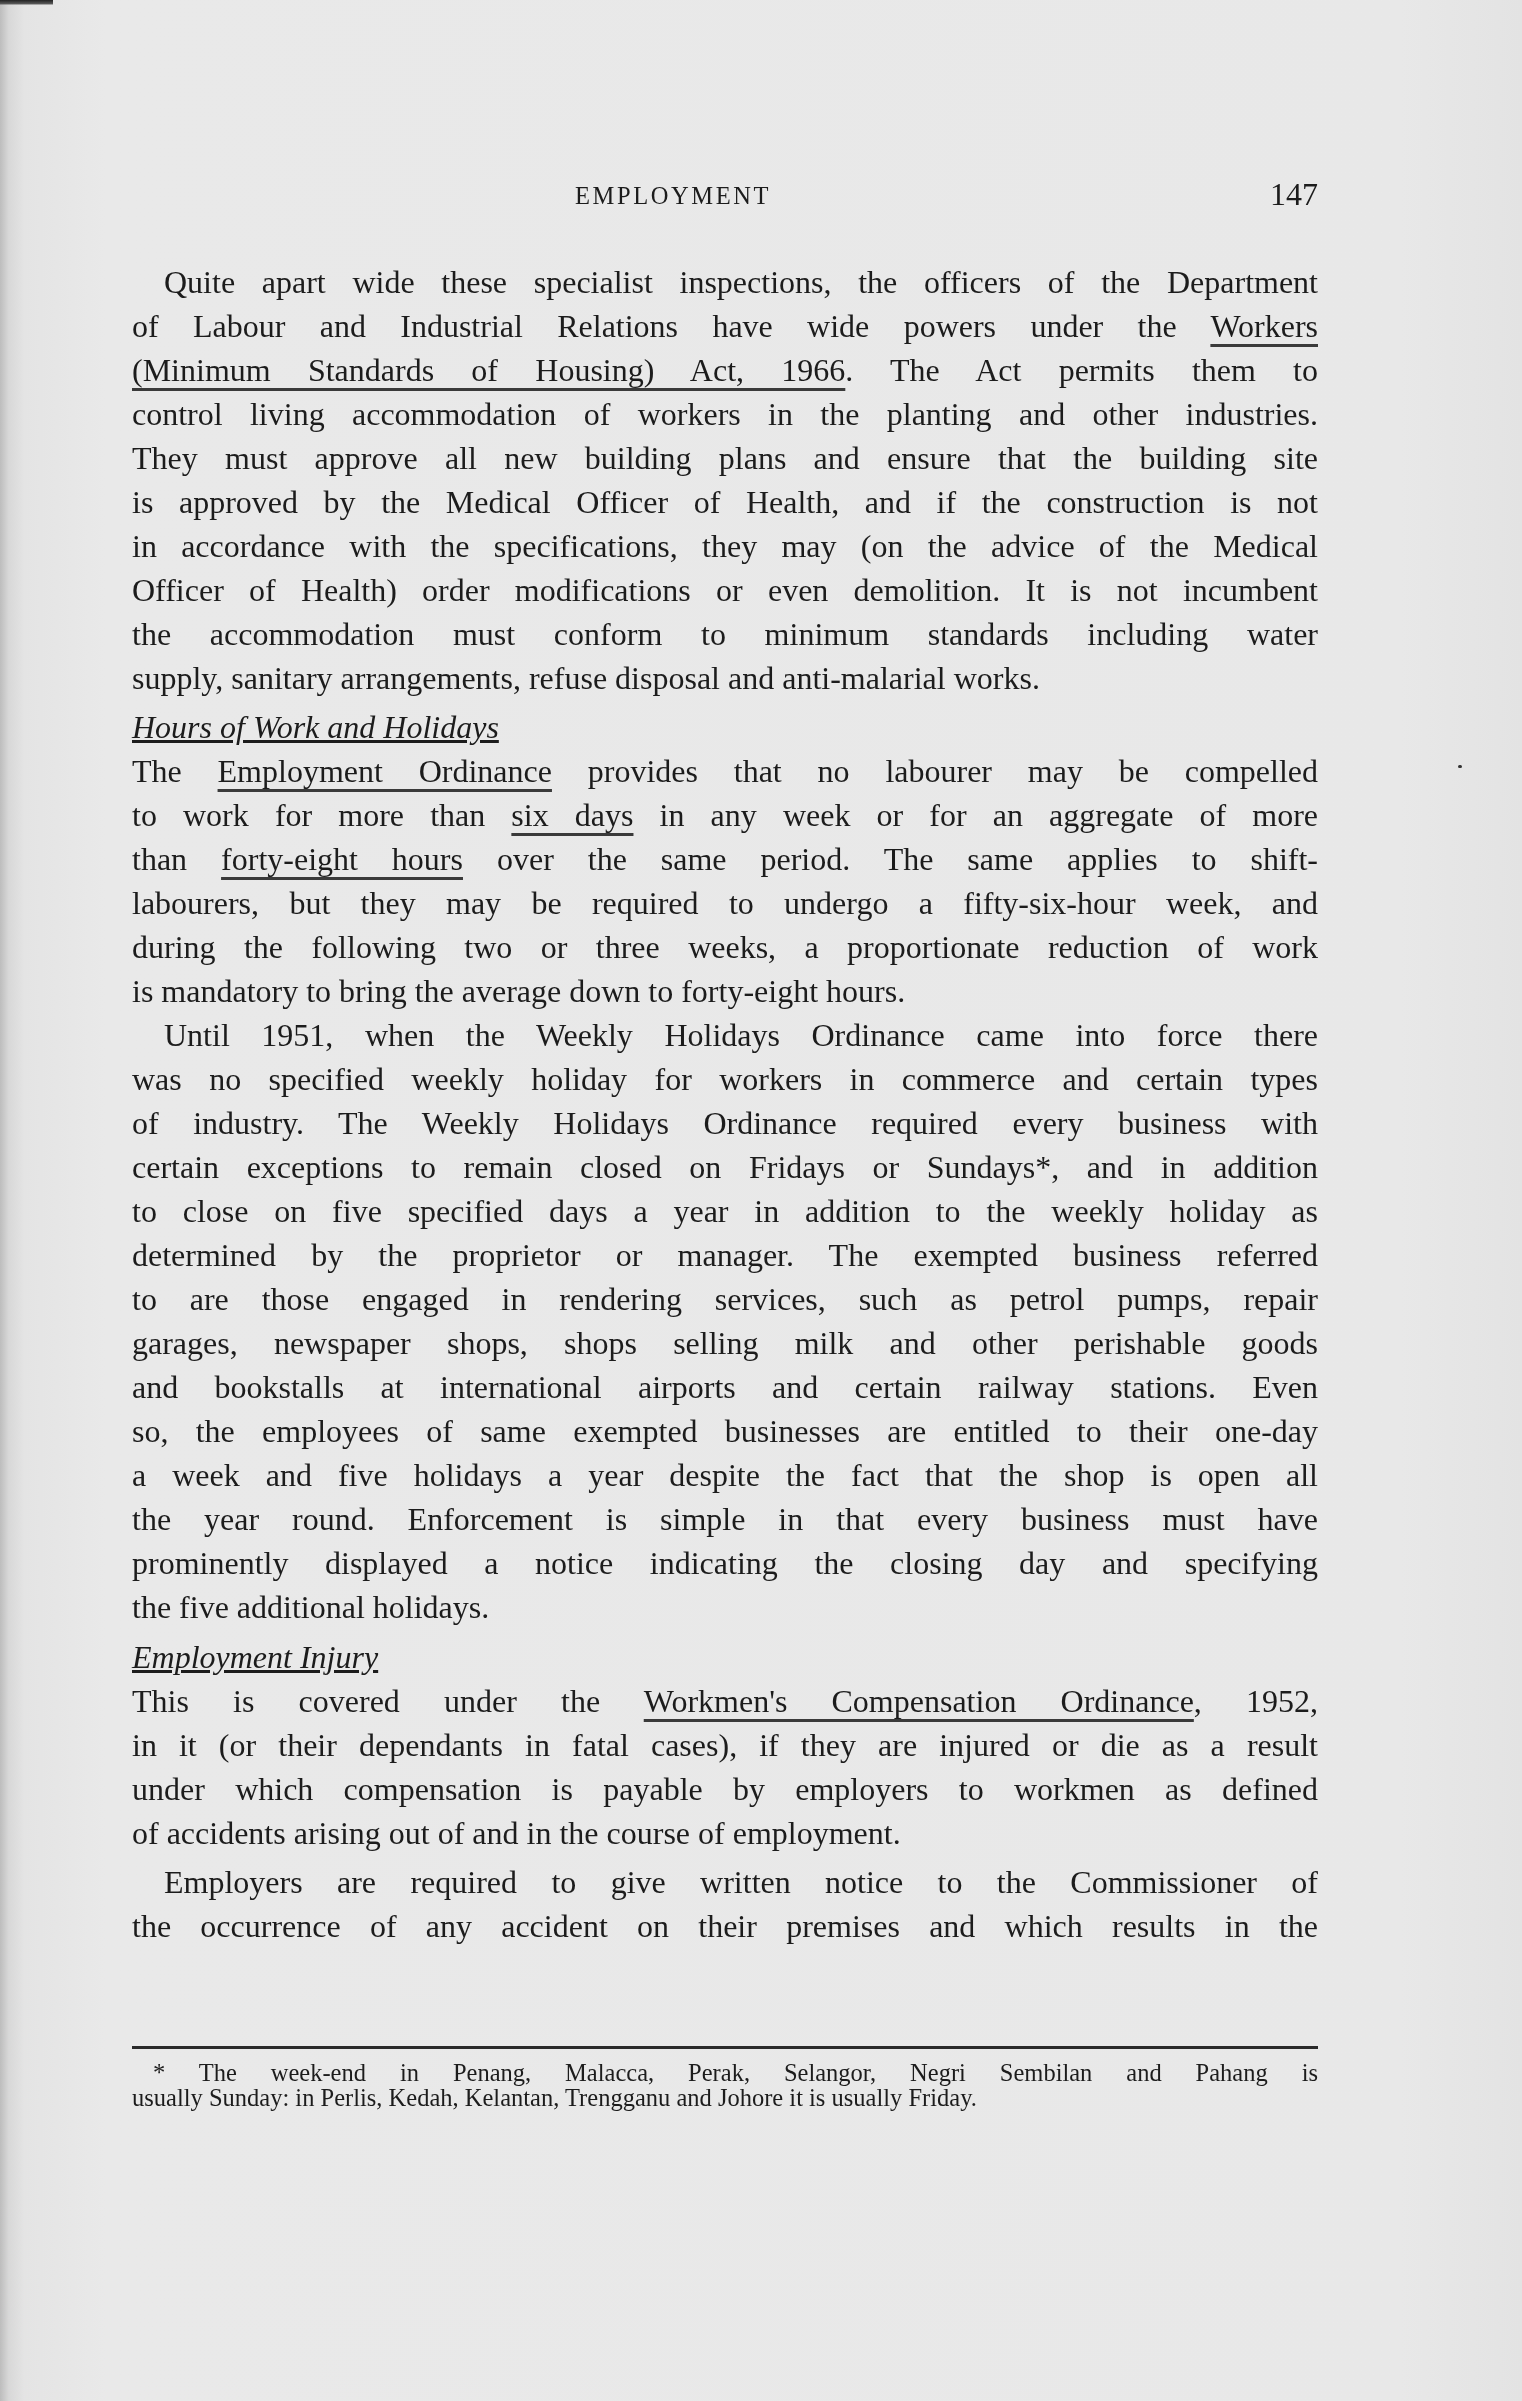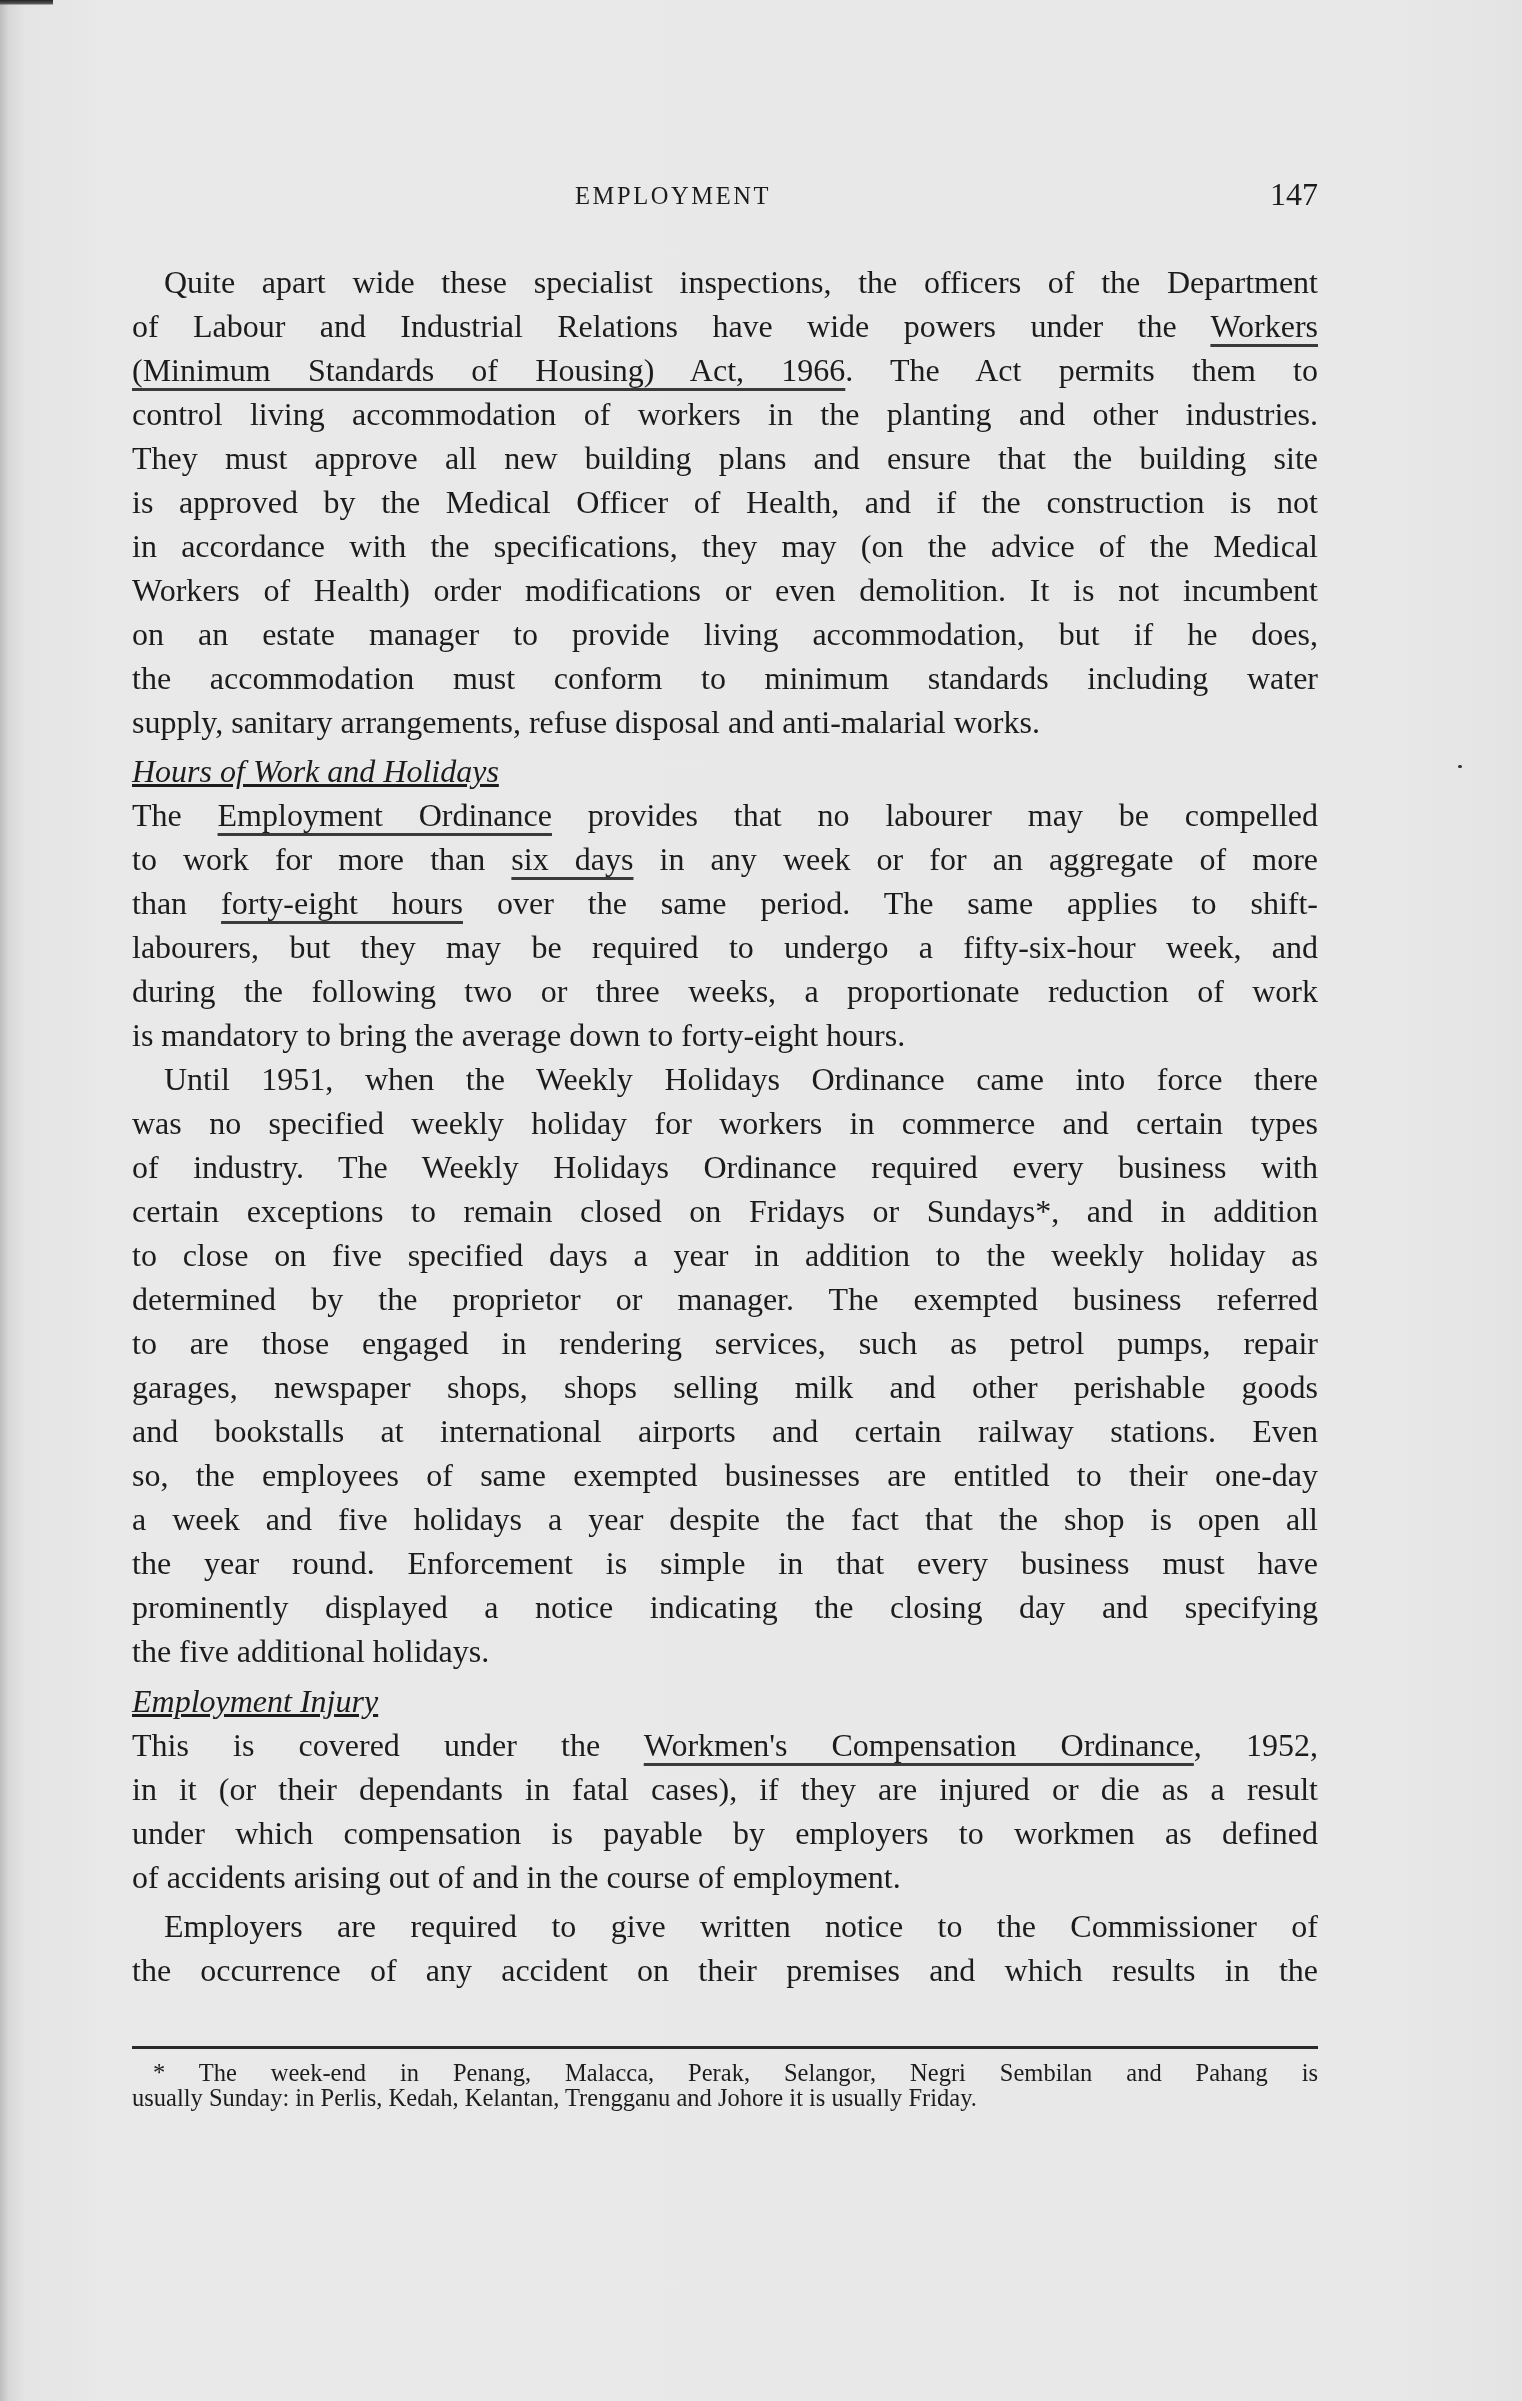--- a/index.html
+++ b/index.html
@@ -69,22 +69,21 @@
 
   <div class="body-text">
     <div>
         <div class="line indent">Quite apart wide these specialist inspections, the officers of the Department</div>
         <div class="line">of Labour and Industrial Relations have wide powers under the <span class="u">Workers</span></div>
         <div class="line"><span class="u">(Minimum Standards of Housing) Act, 1966</span>. The Act permits them to</div>
         <div class="line">control living accommodation of workers in the planting and other industries.</div>
         <div class="line">They must approve all new building plans and ensure that the building site</div>
         <div class="line">is approved by the Medical Officer of Health, and if the construction is not</div>
         <div class="line">in accordance with the specifications, they may (on the advice of the Medical</div>
-        <div class="line">Workers of Health) order modifications or even demolition. It is not incumbent</div>
-        <div class="line">on an estate manager to provide living accommodation, but if he does,</div>
+        <div class="line">Officer of Health) order modifications or even demolition. It is not incumbent</div>
         <div class="line">the accommodation must conform to minimum standards including water</div>
         <div class="line last">supply, sanitary arrangements, refuse disposal and anti-malarial works.</div>
       </div>
     <div class="line heading">Hours of Work and Holidays</div>
     <div>
         <div class="line">The <span class="u">Employment Ordinance</span> provides that no labourer may be compelled</div>
         <div class="line">to work for more than <span class="u">six days</span> in any week or for an aggregate of more</div>
         <div class="line">than <span class="u">forty-eight hours</span> over the same period. The same applies to shift-</div>
         <div class="line">labourers, but they may be required to undergo a fifty-six-hour week, and</div>
         <div class="line">during the following two or three weeks, a proportionate reduction of work</div>

